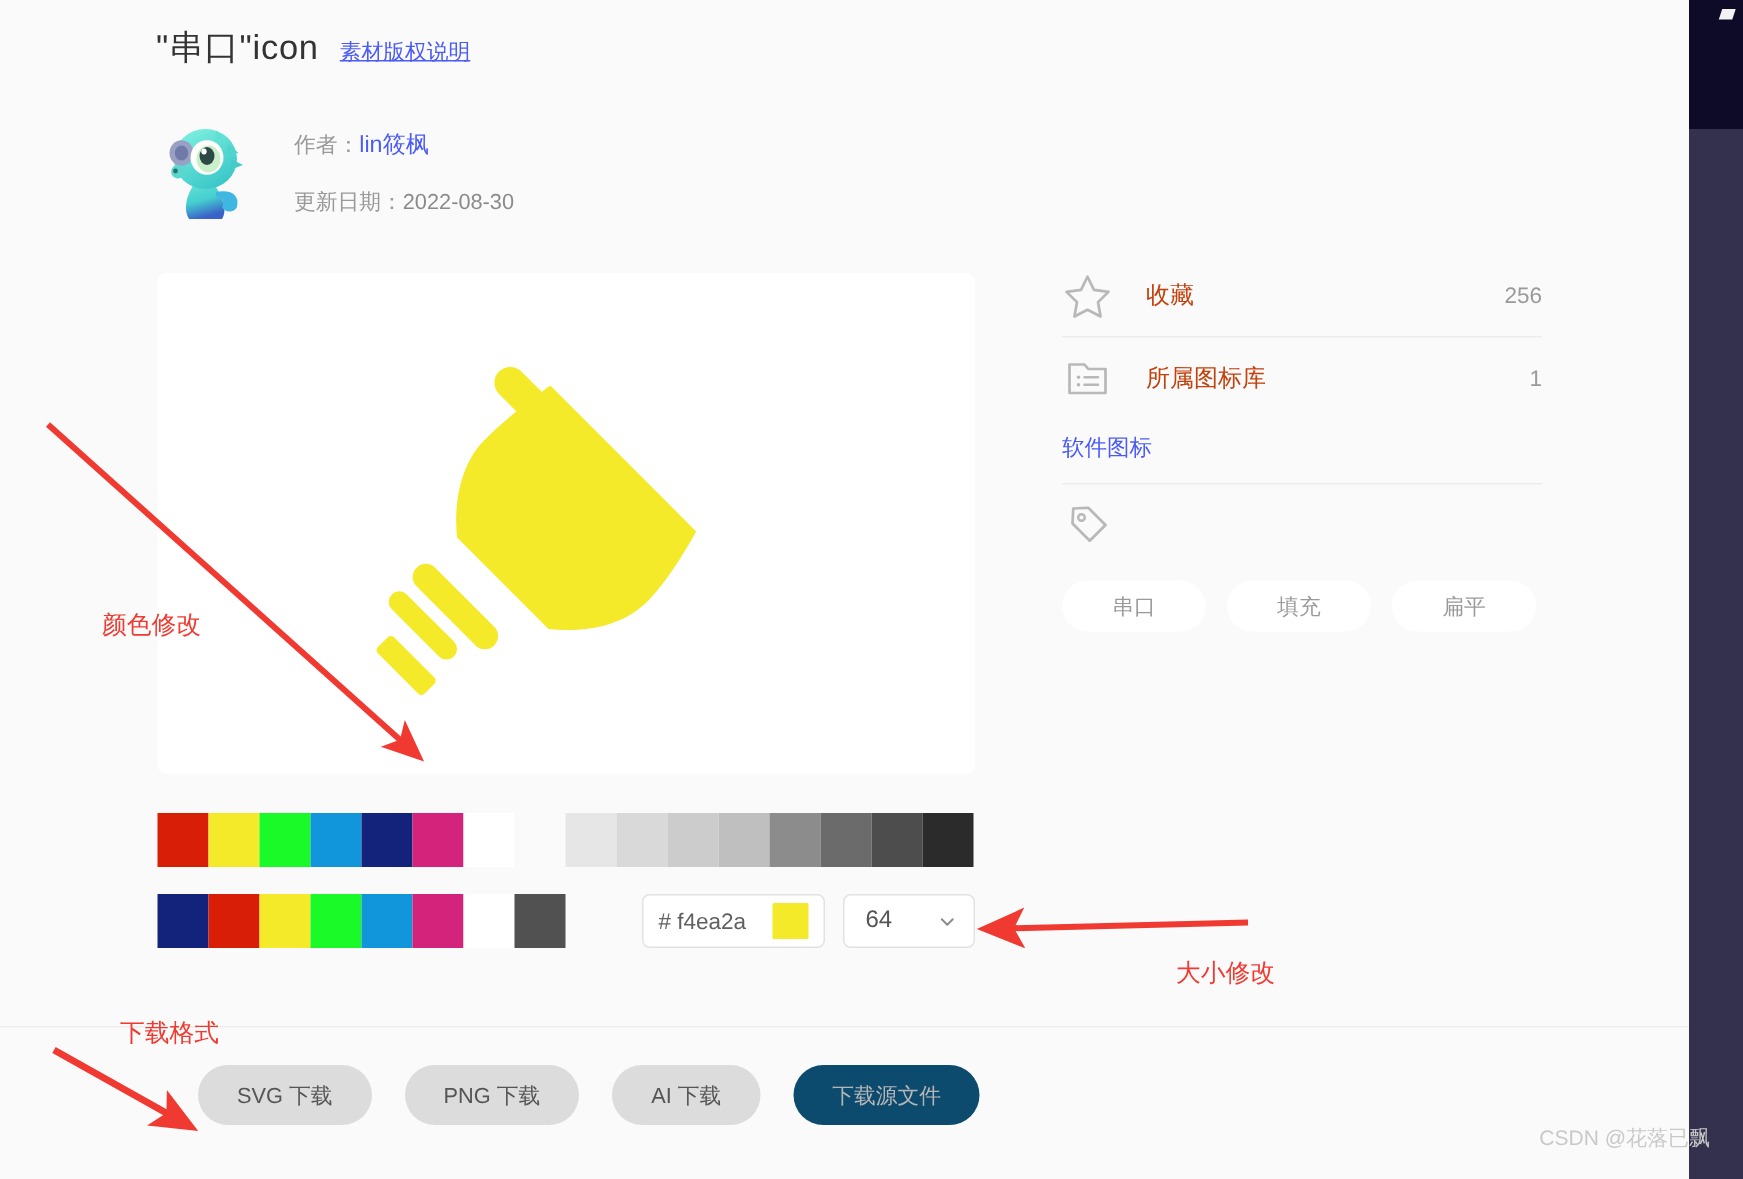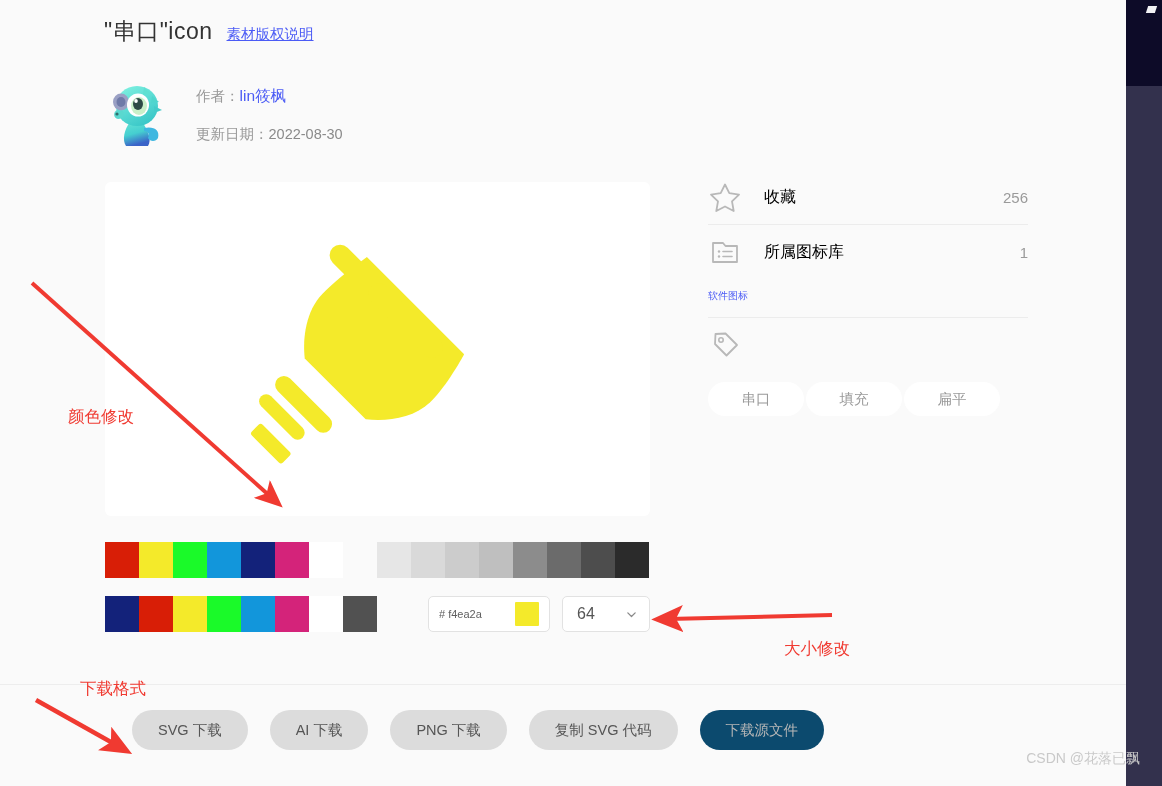--- a/index.html
+++ b/index.html
@@ -155,21 +155,21 @@
     background: #ffffff;
     border: 1px solid #e2e2e2;
     border-radius: 5px;
     display: flex;
     align-items: center;
     padding: 0 10px;
     box-sizing: border-box;
     gap: 8px;
   }
   .hex-text {
-    font-size: 11px;
+    font-size: 15px;
     color: #606060;
     flex: 1;
     white-space: nowrap;
   }
   .hex-preview {
     width: 24px;
     height: 24px;
     flex: none;
     border-radius: 1px;
   }
@@ -208,42 +208,42 @@
   }
   .info-row {
     display: flex;
     align-items: center;
     height: 54px;
     gap: 22px;
   }
   .info-icon { width: 34px; height: 34px; flex: none; }
   .info-label {
     font-size: 16px;
-    color: #000000;
+    color: #c2410c;
     flex: 1;
   }
   .info-count {
     font-size: 15px;
     color: #9a9a9a;
   }
   .info-divider {
     height: 1px;
     background: #ececec;
     width: 100%;
   }
   .lib-link {
-    font-size: 10px;
+    font-size: 15px;
     color: #4b5bf5;
     padding: 10px 0 14px 0;
     cursor: pointer;
     display: inline-block;
   }
   .tag-list {
     display: flex;
-    gap: 2px;
+    gap: 14px;
     padding-top: 10px;
   }
   .tag-pill {
     background: #ffffff;
     border-radius: 18px;
     height: 34px;
     min-width: 56px;
     padding: 0 20px;
     display: flex;
     align-items: center;
@@ -479,23 +479,22 @@
     <div class="tag-list" id="tag-list">
         <div class="tag-pill">串口</div>
         <div class="tag-pill">填充</div>
         <div class="tag-pill">扁平</div>
       </div>
   </div>
 
   <div class="bottom-divider"></div>
   <div class="download-bar" id="download-bar">
       <button class="dl-btn">SVG 下载</button>
+      <button class="dl-btn">PNG 下载</button>
       <button class="dl-btn">AI 下载</button>
-      <button class="dl-btn">PNG 下载</button>
-      <button class="dl-btn">复制 SVG 代码</button>
       <button class="dl-btn disabled">下载源文件</button>
     </div>
 
   <svg class="anno-svg" viewBox="0 0 1126 786">
     <defs>
       <marker id="arrowHead" markerWidth="7" markerHeight="7" refX="3.4" refY="3" orient="auto">
         <path d="M0,0 L7,3 L0,6 L1.6,3 Z" fill="#f03a31"></path>
       </marker>
       <marker id="arrowHeadL" markerWidth="8" markerHeight="8" refX="3.8" refY="3.4" orient="auto">
         <path d="M0,0 L8,3.4 L0,6.8 L1.8,3.4 Z" fill="#f03a31"></path>

